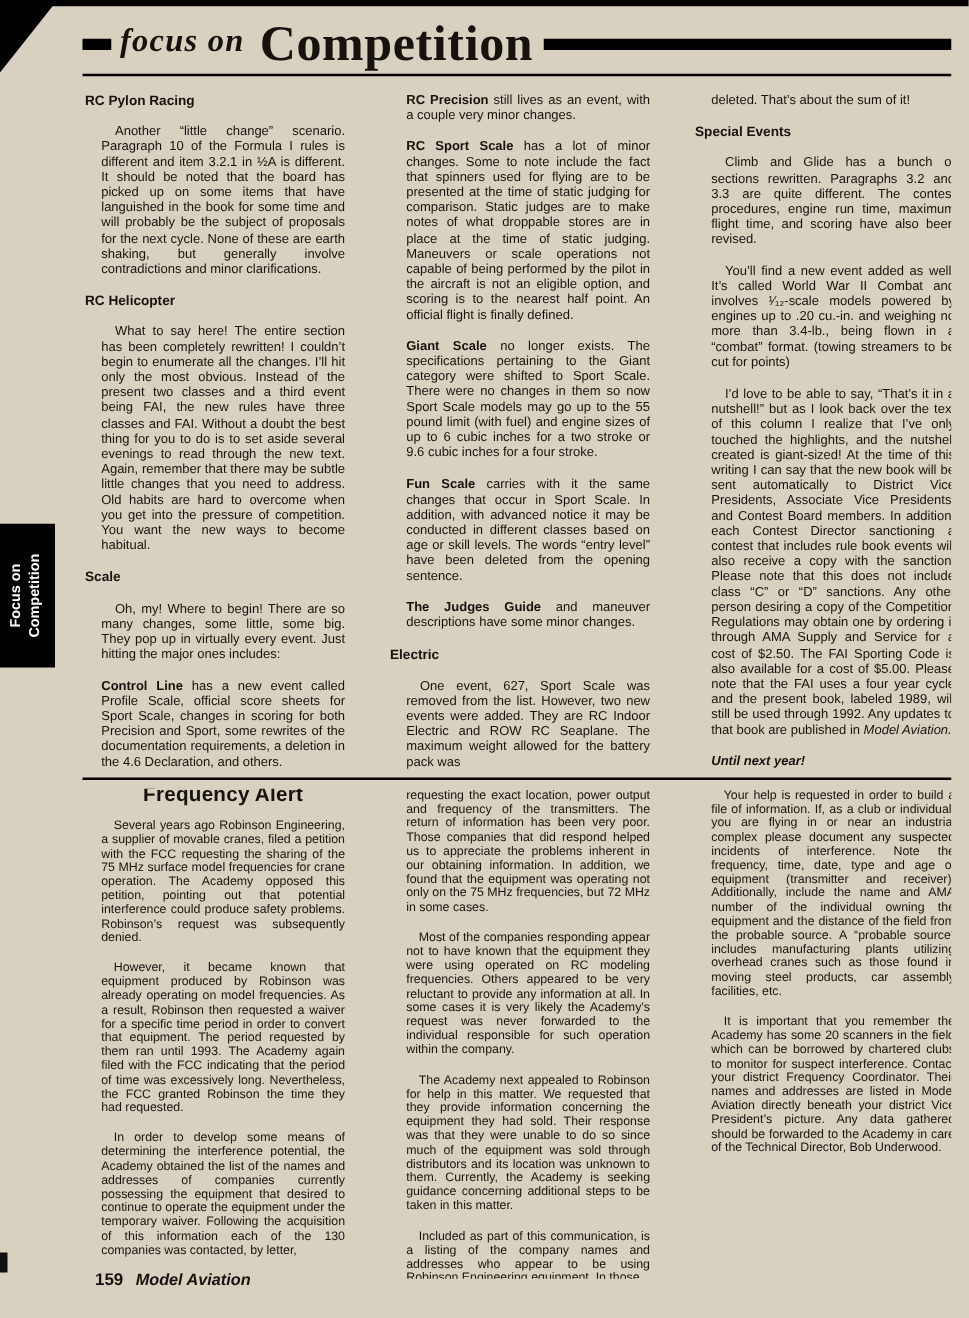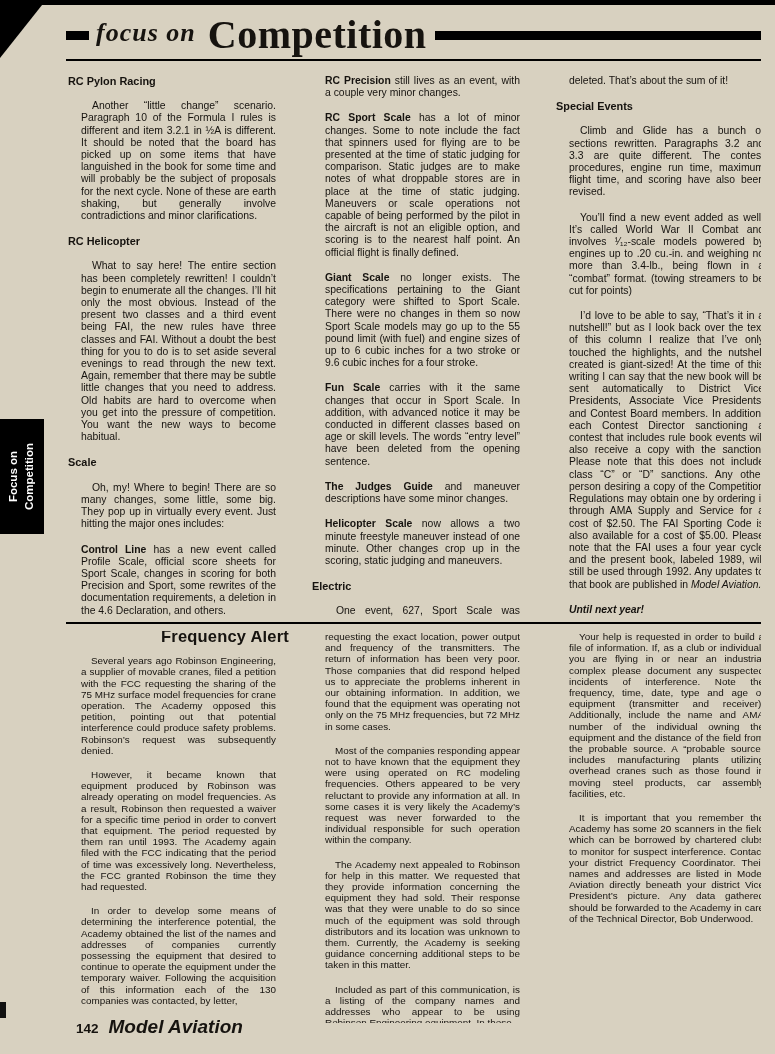--- a/index.html
+++ b/index.html
@@ -42,34 +42,34 @@
   .lead-p { margin-top: 4px; text-indent: 0; }
   .lead-p b { font-weight: bold; }
   .bold-line { font-weight: bold; margin-top: 9px; text-align: left; font-style: italic; }
 
   .plane-wrap { margin-top: 5px; text-align: center; }
 
   
   .section-rule { height: 2px; background: #000; margin: 4px 14px 0 66px; }
   .freq-section { margin-top: 7px; height: 392px; overflow: hidden; }
   .freq-section .col { font-size: 9.9px; line-height: 11.2px; text-align: justify; }
-  .freq-heading { font-size: 16.5px; font-weight: bold; margin: 0 0 6px; text-align: right; letter-spacing: 0.2px; }
+  .freq-heading { font-size: 16.5px; font-weight: bold; margin: 0 0 6px; text-align: center; letter-spacing: 0.2px; }
   .freq-section .ind { text-indent: 10px; }
 
   
   .side-tab { position: absolute; left: 0; top: 419px; width: 44px; height: 115px; background: #000;
     display: flex; align-items: center; justify-content: center; }
   .side-tab-text { writing-mode: vertical-rl; transform: rotate(180deg); color: #fff;
     font-weight: bold; font-size: 11.5px; line-height: 1.35; text-align: center; }
   .side-tab-text span { display: block; }
 
   
   .page-footer { position: absolute; left: 76px; top: 1016px; display: flex; align-items: baseline; }
   .page-num { font-weight: bold; font-size: 13.5px; }
-  .mag-name { font-weight: bold; font-style: italic; font-size: 19px; margin-left: 10px;
+  .mag-name { font-weight: bold; font-style: italic; font-size: 13px; margin-left: 10px;
     font-family: "Liberation Sans", sans-serif; }
 </style>
 </head>
 <body>
 
 <div class="top-edge"></div>
 <div class="corner-wedge"></div>
 <div class="left-nick"></div>
 
 <header class="masthead">
@@ -90,21 +90,20 @@
     <p class="para ind">Oh, my! Where to begin! There are so many changes, some little, some big. They pop up in virtually every event. Just hitting the major ones includes:</p>
     <p class="para lead-p"><b>Control Line</b><span> has a new event called Profile Scale, official score sheets for Sport Scale, changes in scoring for both Precision and Sport, some rewrites of the documentation requirements, a deletion in the 4.6 Declaration, and others.</span></p>
   </div>
 
   <div class="col">
     <p class="para lead-p"><b>RC Precision</b><span> still lives as an event, with a couple very minor changes.</span></p>
     <p class="para lead-p"><b>RC Sport Scale</b><span> has a lot of minor changes. Some to note include the fact that spinners used for flying are to be presented at the time of static judging for comparison. Static judges are to make notes of what droppable stores are in place at the time of static judging. Maneuvers or scale operations not capable of being performed by the pilot in the aircraft is not an eligible option, and scoring is to the nearest half point. An official flight is finally defined.</span></p>
     <p class="para lead-p"><b>Giant Scale</b><span> no longer exists. The specifications pertaining to the Giant category were shifted to Sport Scale. There were no changes in them so now Sport Scale models may go up to the 55 pound limit (with fuel) and engine sizes of up to 6 cubic inches for a two stroke or 9.6 cubic inches for a four stroke.</span></p>
     <p class="para lead-p"><b>Fun Scale</b><span> carries with it the same changes that occur in Sport Scale. In addition, with advanced notice it may be conducted in different classes based on age or skill levels. The words “entry level” have been deleted from the opening sentence.</span></p>
     <p class="para lead-p"><b>The Judges Guide</b><span> and maneuver descriptions have some minor changes.</span></p>
-    <p class="para lead-p"><b>Helicopter Scale</b><span> now allows a two minute freestyle maneuver instead of one minute. Other changes crop up in the scoring, static judging and maneuvers.</span></p>
     <h3 class="h">Electric</h3>
     <p class="para ind">One event, 627, Sport Scale was removed from the list. However, two new events were added. They are RC Indoor Electric and ROW RC Seaplane. The maximum weight allowed for the battery pack was</p>
   </div>
 
   <div class="col">
     <p class="para">deleted. That’s about the sum of it!</p>
     <h3 class="h">Special Events</h3>
     <p class="para ind">Climb and Glide has a bunch of sections rewritten. Paragraphs 3.2 and 3.3 are quite different. The contest procedures, engine run time, maximum flight time, and scoring have also been revised.</p>
     <p class="para ind">You’ll find a new event added as well. It’s called World War II Combat and involves ¹⁄₁₂-scale models powered by engines up to .20 cu.-in. and weighing no more than 3.4-lb., being flown in a “combat” format. (towing streamers to be cut for points)</p>
     <p class="para ind"><span>I’d love to be able to say, “That’s it in a nutshell!” but as I look back over the text of this column I realize that I’ve only touched the highlights, and the nutshell created is giant-sized! At the time of this writing I can say that the new book will be sent automatically to District Vice Presidents, Associate Vice Presidents, and Contest Board members. In addition, each Contest Director sanctioning a contest that includes rule book events will also receive a copy with the sanction. Please note that this does not include class “C” or “D” sanctions. Any other person desiring a copy of the Competition Regulations may obtain one by ordering it through AMA Supply and Service for a cost of $2.50. The FAI Sporting Code is also available for a cost of $5.00. Please note that the FAI uses a four year cycle and the present book, labeled 1989, will still be used through 1992. Any updates to that book are published in </span><i>Model Aviation.</i></p>
@@ -147,15 +146,15 @@
 </section>
 
 <div class="side-tab">
   <div class="side-tab-text">
     <span>Focus on</span>
     <span>Competition</span>
   </div>
 </div>
 
 <footer class="page-footer">
-  <span class="page-num">142</span>
+  <span class="page-num">159</span>
   <span class="mag-name">Model Aviation</span>
 </footer>
 
 </body></html>

